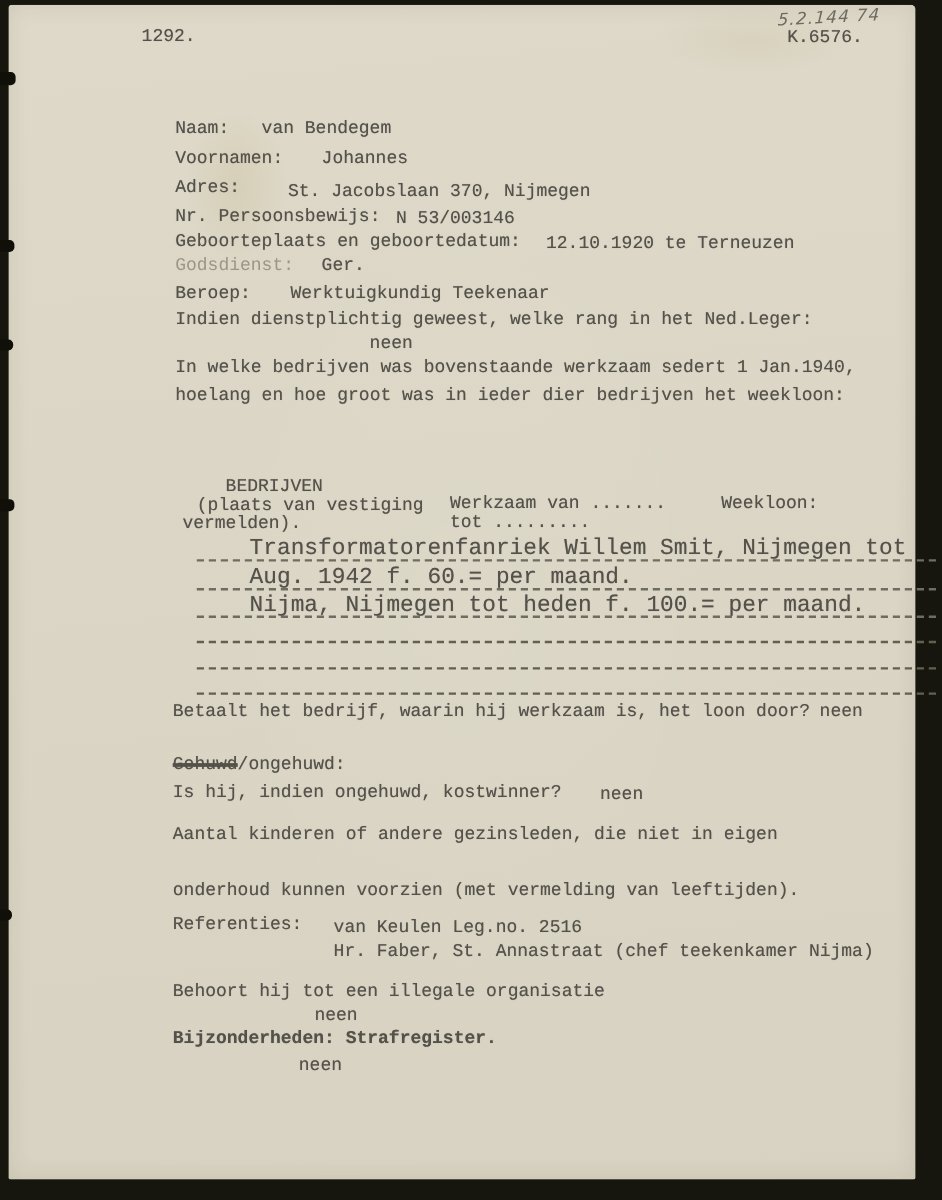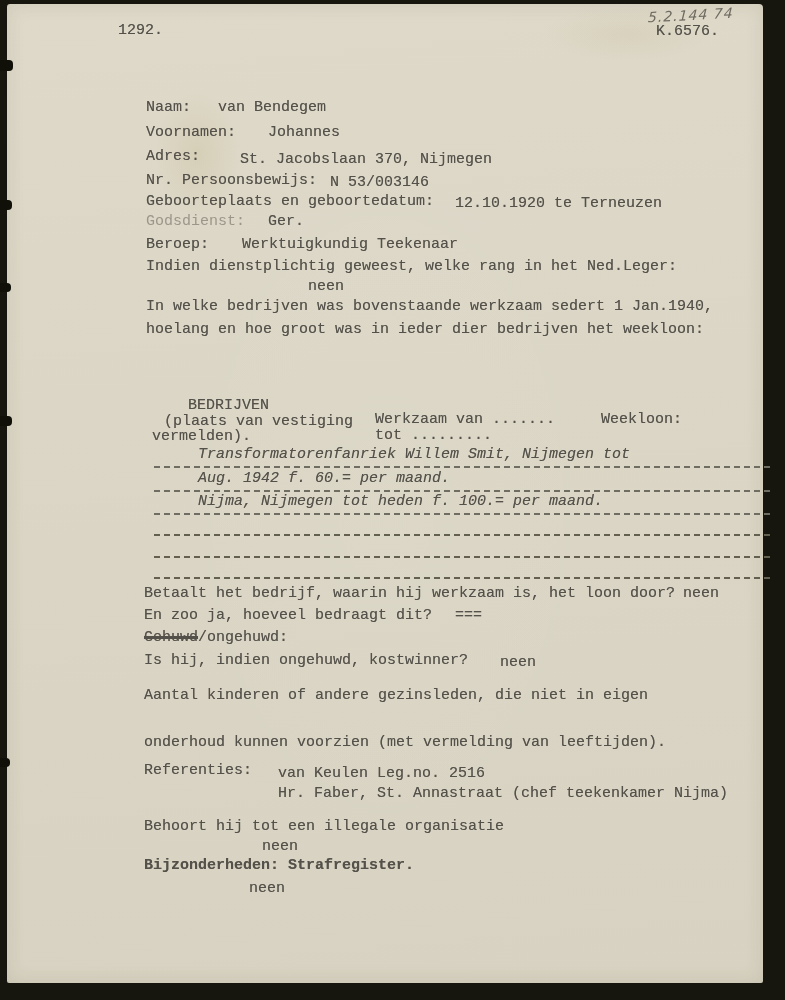--- a/index.html
+++ b/index.html
@@ -40,26 +40,25 @@
     padding-bottom:3px;
     box-shadow:0 3px 0 -1px rgba(84,81,74,0.35);
   }
   .handwrite{
     font-family:"DejaVu Sans",sans-serif;
     font-style:italic;font-size:14px;color:var(--pencil);
     transform:rotate(-3deg) skewX(-6deg);
     letter-spacing:1px;text-shadow:none;
   }
   .ruled{
-    position:absolute;left:154px;width:616px;height:22px;
+    position:absolute;left:164px;width:616px;height:22px;
     border-bottom:2px dashed var(--ruleline);
-    font-size:15px;white-space:pre;
+    font-size:19px;white-space:pre;
     text-shadow:0 0 0.6px rgba(84,81,74,0.55);
     padding-left:44px;
-    font-style:italic;
   }
   .ruled.blank{border-bottom:2px dashed #63604f;}
   .struck{text-decoration:line-through;text-decoration-thickness:2.5px;}
   .thead{font-size:15px;line-height:15px;}
 </style>
 </head>
 <body>
 
 <div class="stage">
   <div class="paper"></div>
@@ -95,21 +94,20 @@
   <div class="line thead" style="left:601px;top:412px;">Weekloon:</div>
 
   <div class="ruled" style="top:446px;">Transformatorenfanriek Willem Smit, Nijmegen tot</div>
   <div class="ruled" style="top:470px;">Aug. 1942 f. 60.= per maand.</div>
   <div class="ruled" style="top:493px;">Nijma, Nijmegen tot heden f. 100.= per maand.</div>
   <div class="ruled blank" style="top:514px;"></div>
   <div class="ruled blank" style="top:536px;"></div>
   <div class="ruled blank" style="top:557px;"></div>
 
   <div class="line" style="left:144px;top:585px;"><span>Betaalt het bedrijf, waarin hij werkzaam is, het loon door?</span><span class="val" style="left:539px;">neen</span></div>
-  <div class="line" style="left:144px;top:607px;"><span>En zoo ja, hoeveel bedraagt dit?</span><span class="val" style="left:311px;">===</span></div>
   <div class="line" style="left:144px;top:629px;"><span class="struck">Gehuwd</span><span>/ongehuwd:</span></div>
   <div class="line" style="left:144px;top:652px;"><span>Is hij, indien ongehuwd, kostwinner?</span><span class="val" style="left:356px;top:2px;">neen</span></div>
 
   <div class="line" style="left:144px;top:687px;">Aantal kinderen of andere gezinsleden, die niet in eigen</div>
   <div class="line" style="left:144px;top:710px;margin-top:24px;">onderhoud kunnen voorzien (met vermelding van leeftijden).</div>
 
   <div class="line" style="left:144px;top:762px;"><span>Referenties:</span><span class="val" style="left:134px;top:3px;">van Keulen Leg.no. 2516</span></div>
   <div class="line" style="left:278px;top:785px;">Hr. Faber, St. Annastraat (chef teekenkamer Nijma)</div>
 
   <div class="line" style="left:144px;top:818px;">Behoort hij tot een illegale organisatie</div>

